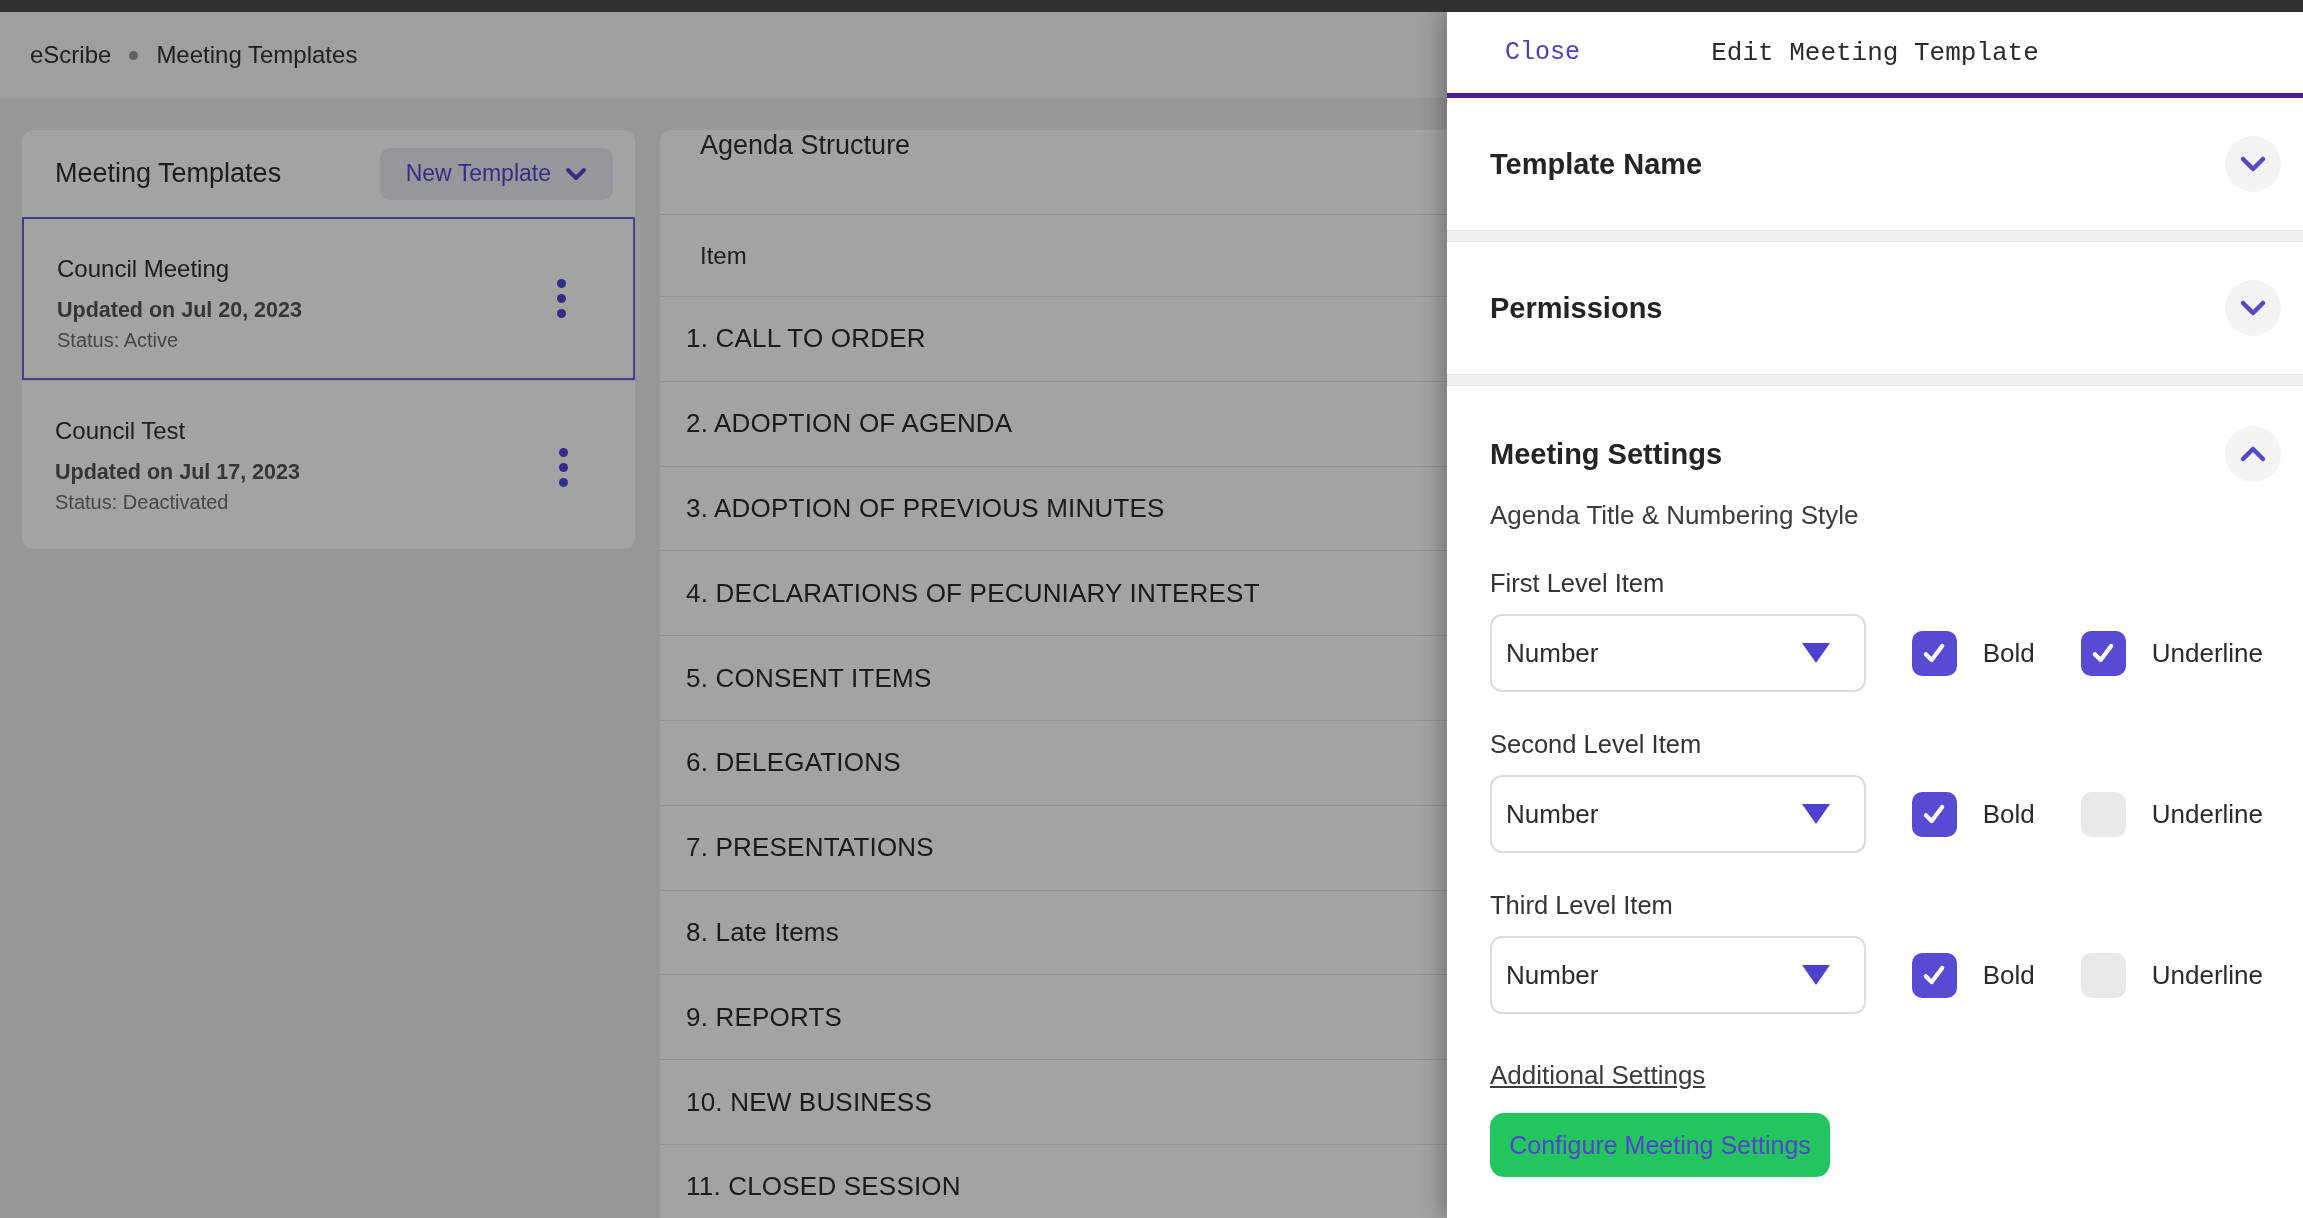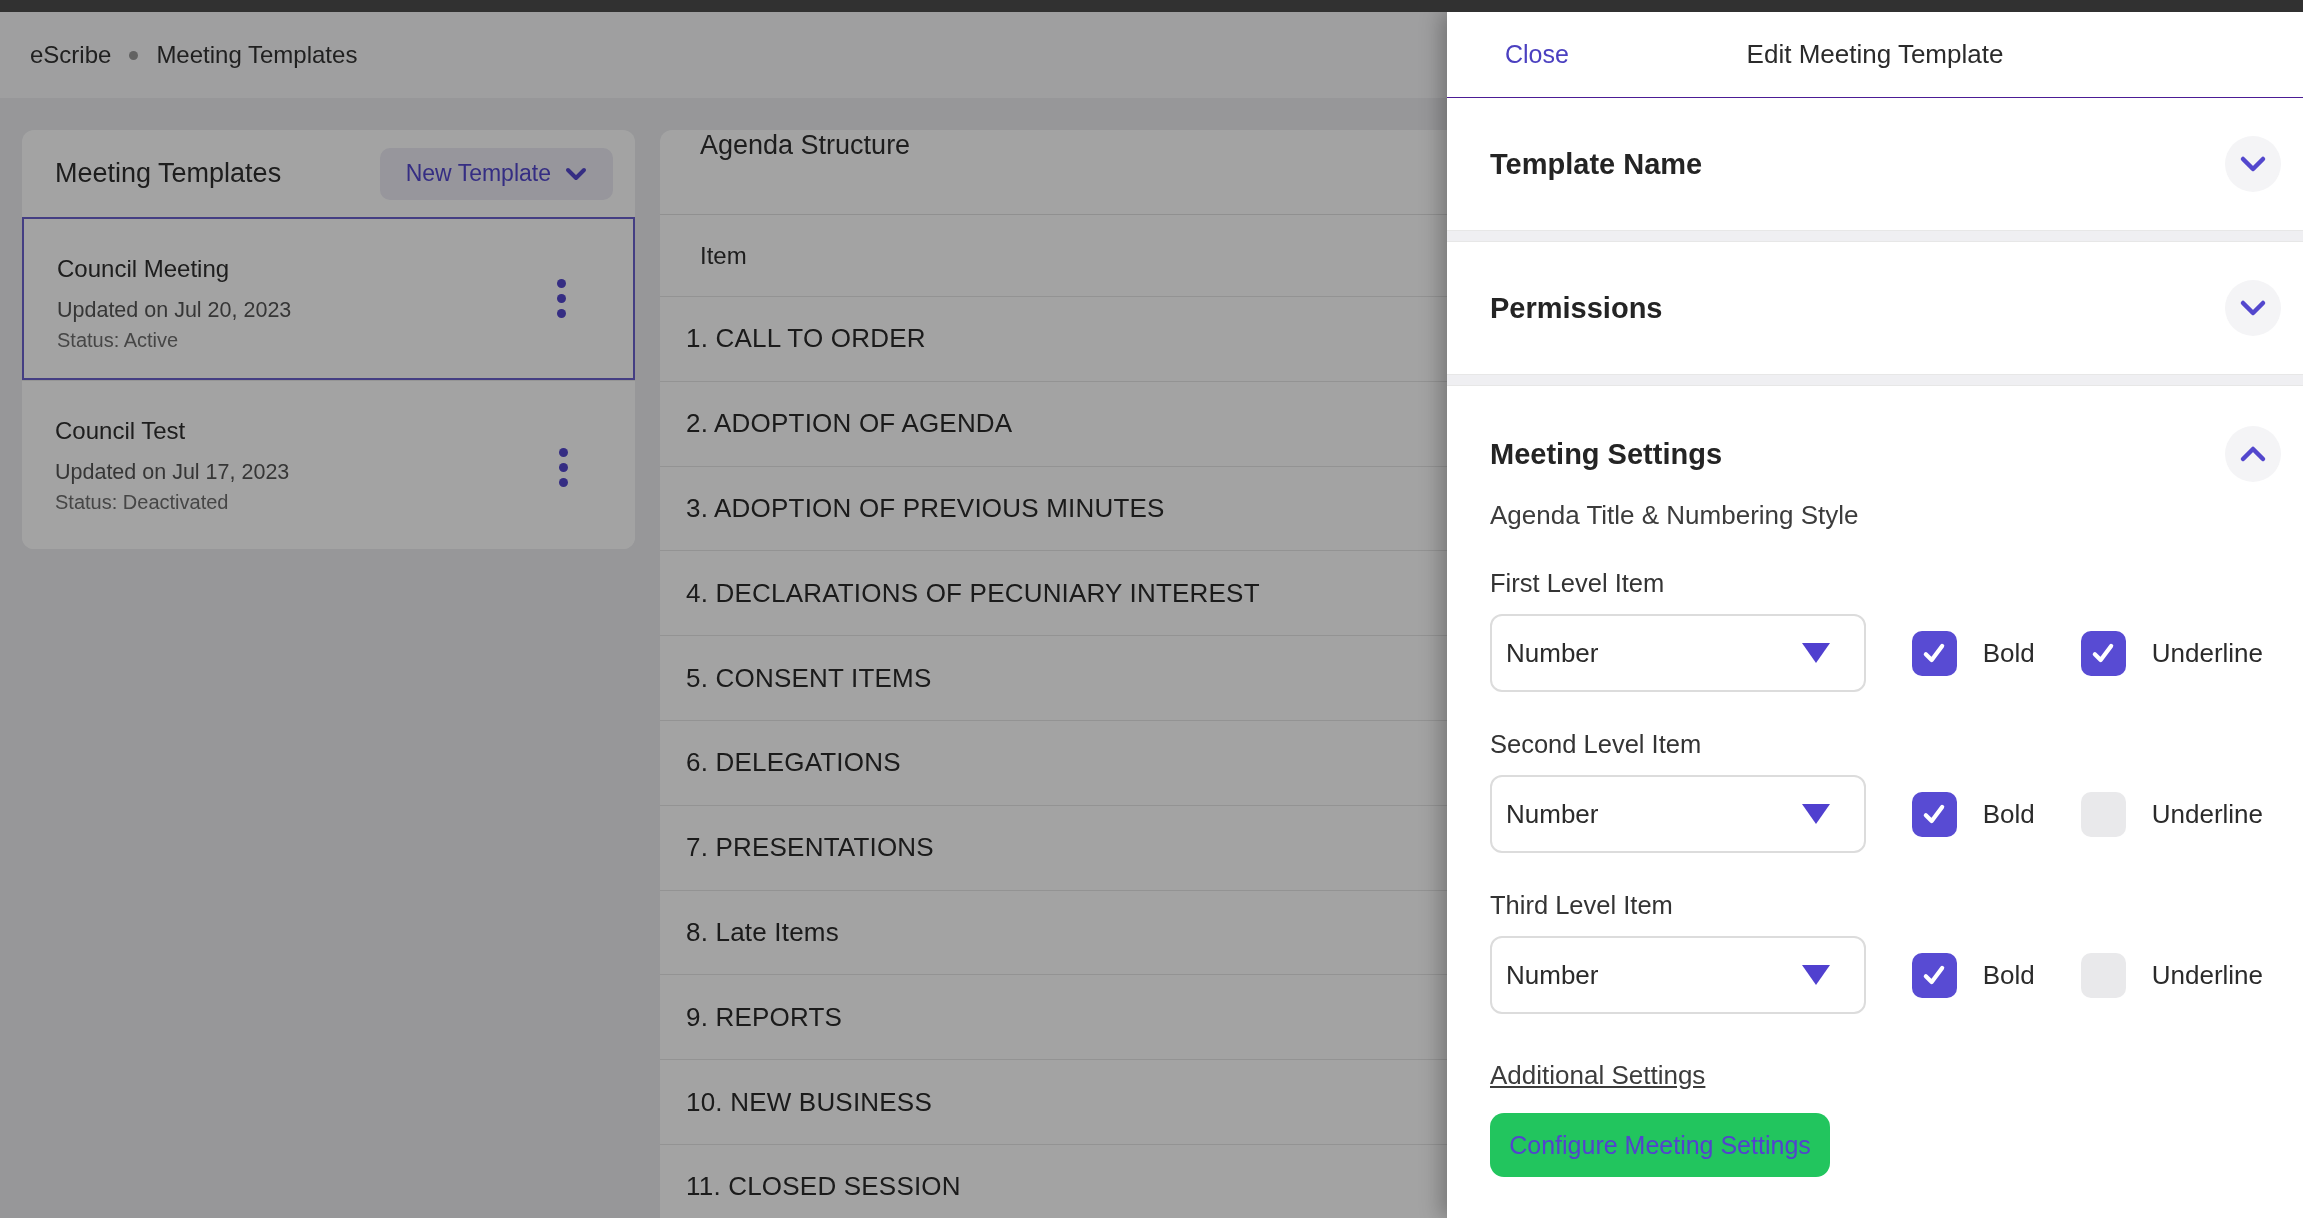--- a/index.html
+++ b/index.html
@@ -32,21 +32,21 @@
   .new-template-btn {
     height:52px; padding:0 26px; background:#ecebf4; border:none; border-radius:10px;
     display:flex; align-items:center; gap:14px; cursor:pointer;
     color:#5347cd; font-size:23px; font-family:inherit;
   }
 
   .tpl-card { position:relative; height:161px; padding:36px 0 0 33px; background:#fff; }
   .tpl-card.selected { border:2px solid #6b61ce; height:163px; }
   .tpl-card + .tpl-card { border-top:1px solid #e9e9e9; height:174px; }
   .tpl-card-name { font-size:24px; color:#2f2f2f; }
-  .tpl-card-updated { font-size:21.5px; color:#555; margin-top:15px; }
+  .tpl-card-updated { font-size:21.5px; color:#555; margin-top:15px;font-weight:bold; }
   .tpl-card-status { font-size:20px; color:#6e6e6e; margin-top:6px; }
   .kebab {
     position:absolute; right:52px; top:50%; transform:translateY(-50%);
     width:40px; height:66px; display:flex; flex-direction:column; align-items:center;
     justify-content:center; gap:6px; background:none; border:none; cursor:pointer;
   }
   .kebab i { width:9px; height:9px; border-radius:50%; background:#5347cd; }
 
   .agenda-header { height:85px; display:flex; align-items:flex-start; padding-left:40px; border-bottom:1px solid #e2e2e2; }
   .agenda-title { font-size:27px; color:#2f2f2f; }
@@ -57,21 +57,21 @@
 
   
   .overlay { position:absolute; left:0; top:12px; width:1447px; height:1206px; background:rgba(0,0,0,0.36); z-index:10; }
 
   
   .drawer {
     position:absolute; left:1447px; top:12px; width:856px; height:1206px;
     background:#fff; z-index:20; box-shadow:-6px 0 20px rgba(0,0,0,0.28);
     display:flex; flex-direction:column;
   }
-  .drawer-header { height:86px; position:relative; display:flex; align-items:center; justify-content:center; border-bottom:1px solid #4c1d95; background:#fff; }
+  .drawer-header { height:86px; position:relative; display:flex; align-items:center; justify-content:center; border-bottom:5px solid #4c1d95; background:#fff;font-family:Liberation Mono, monospace; }
   .close-btn { position:absolute; left:58px; background:none; border:none; color:#4b40c0; font-size:25px; cursor:pointer; font-family:inherit; }
   .drawer-title { font-size:26px; font-weight:500; color:#2b2b2b; }
 
   .acc-section { position:relative; background:#fff; height:132px; display:flex; align-items:center; padding-left:43px; }
   .acc-label { font-size:29px; font-weight:600; color:#242424; }
   .acc-gap { height:12px; background:#efeff2; border-top:1px solid #e7e7e7; border-bottom:1px solid #e7e7e7; }
   .chevron-btn {
     position:absolute; right:22px; top:50%; transform:translateY(-50%);
     width:56px; height:56px; border-radius:50%; background:#f4f4f6; border:none; cursor:pointer;
     display:flex; align-items:center; justify-content:center;

